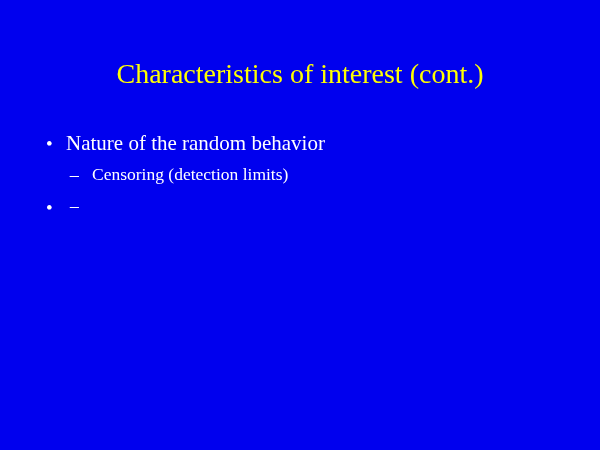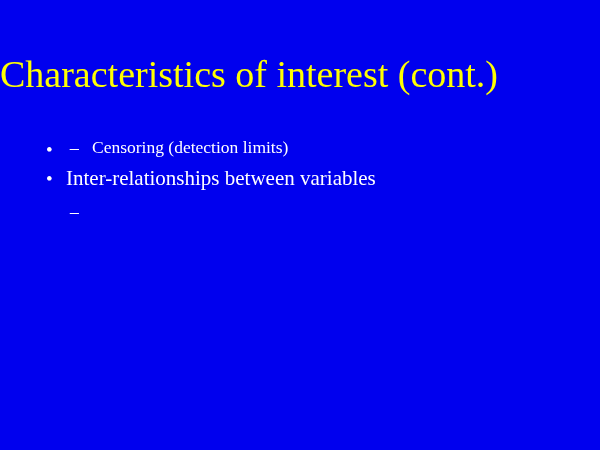--- a/index.html
+++ b/index.html
@@ -17,23 +17,23 @@
     position: relative;
     width: 600px;
     height: 450px;
     box-sizing: border-box;
   }
   .slide-title {
     position: absolute;
     top: 56px;
     left: 0;
     width: 600px;
-    text-align: left;
+    text-align: center;
     color: #ffff00;
-    font-size: 38px;
+    font-size: 28px;
     font-family: "Liberation Serif", serif;
     font-weight: normal;
     letter-spacing: 0px;
     line-height: 36px;
   }
   .body-block {
     position: absolute;
     top: 130px;
     left: 40px;
     width: 530px;
@@ -89,37 +89,37 @@
 
 <div class="slide">
 
   <div class="slide-title">Characteristics of interest (cont.)</div>
 
   <div class="body-block">
     <ul class="level1">
 
       <li class="l1">
         <span class="bullet1">•</span>
+        <span>Nature of the random behavior</span>
         <ul class="level2">
           <li class="l2">
             <span class="bullet2">–</span>
           </li>
           <li class="l2">
             <span class="bullet2">–</span>
           </li>
           <li class="l2">
             <span class="bullet2">–</span>
             <span>Censoring (detection limits)</span>
           </li>
         </ul>
       </li>
 
       <li class="l1 gap-top">
         <span class="bullet1">•</span>
-        <span>Inter-relationships between variables</span>
         <ul class="level2">
           <li class="l2">
             <span class="bullet2">–</span>
           </li>
           <li class="l2 spacer-item" style="margin-top:8px;">
             <span class="bullet2">–</span>
           </li>
         </ul>
       </li>
 

